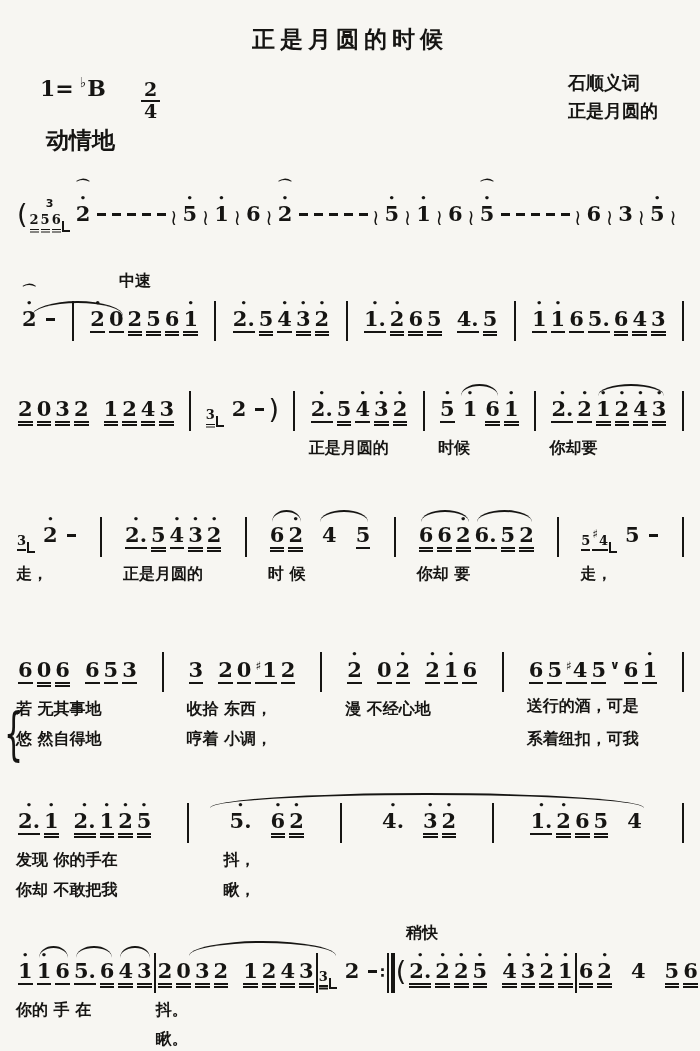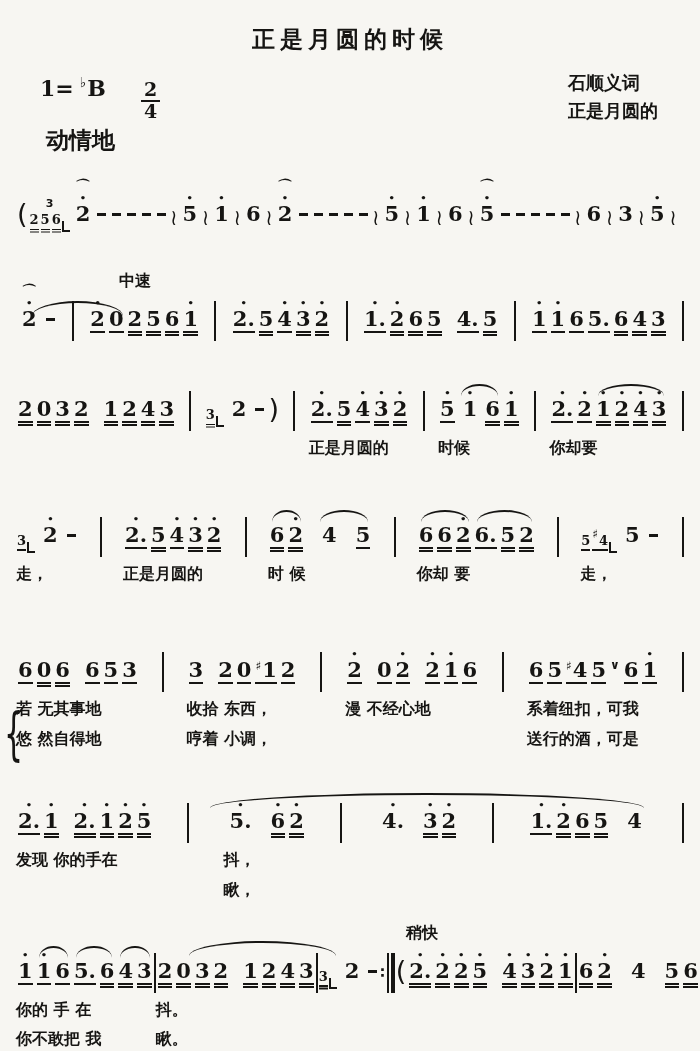--- a/index.html
+++ b/index.html
@@ -402,38 +402,39 @@
         <div class="cell">
           <div class="nrow">
             <span class="note u1">6</span>
             <span class="note u1">5</span>
             <span class="note u1"><i class="sh">♯</i>4</span>
             <span class="note u1">5</span>
             <span class="breath">∨</span>
             <span class="note u1">6</span>
             <span class="note u1">1<i class="od">•</i></span>
           </div>
+          <div class="ly second">送行的酒，可是</div>
           <div class="ly">系着纽扣，可我</div>
-          <div class="ly second">送行的酒，可是</div>
         </div>
         <span class="bcell"></span>
       </section>
       <section class="sys sys-5">
         <div class="longarc" style="left: 30%; width: 62%; top: -4px;"></div>
         <div class="cell">
           <div class="nrow">
             <span class="note u1">2<i class="ad">.</i><i class="od">•</i></span>
             <span class="note u2">1<i class="od">•</i></span>
             <span class="gap"></span>
             <span class="note u2">2<i class="ad">.</i><i class="od">•</i></span>
             <span class="note u2">1<i class="od">•</i></span>
             <span class="note u2">2<i class="od">•</i></span>
             <span class="note u2">5<i class="od">•</i></span>
           </div>
           <div class="ly">发现 你的手在</div>
+          <div class="ly second">你却 不敢把我</div>
         </div>
         <span class="bcell"></span>
         <div class="cell">
           <div class="nrow">
             <span class="note plain">5<i class="ad">.</i><i class="od">•</i></span>
             <span class="gap"></span>
             <span class="note u2">6<i class="od">•</i></span>
             <span class="note u2">2<i class="od">•</i></span>
           </div>
           <div class="ly">抖，</div>
@@ -478,21 +479,20 @@
             <span class="slurgrp">
               <span class="note u1">5<i class="ad">.</i></span>
               <span class="note u2">6</span>
             </span>
             <span class="slurgrp">
               <span class="note u2">4</span>
               <span class="note u2">3</span>
             </span>
           </div>
           <div class="ly">你的 手 在</div>
-          <div class="ly second">你不敢把 我</div>
         </div>
         <span class="bcell"></span>
         <div class="cell">
           <div class="nrow">
             <span class="note u2">2</span>
             <span class="note u2">0</span>
             <span class="note u2">3</span>
             <span class="note u2">2</span>
             <span class="gap"></span>
             <span class="note u2">1</span>

